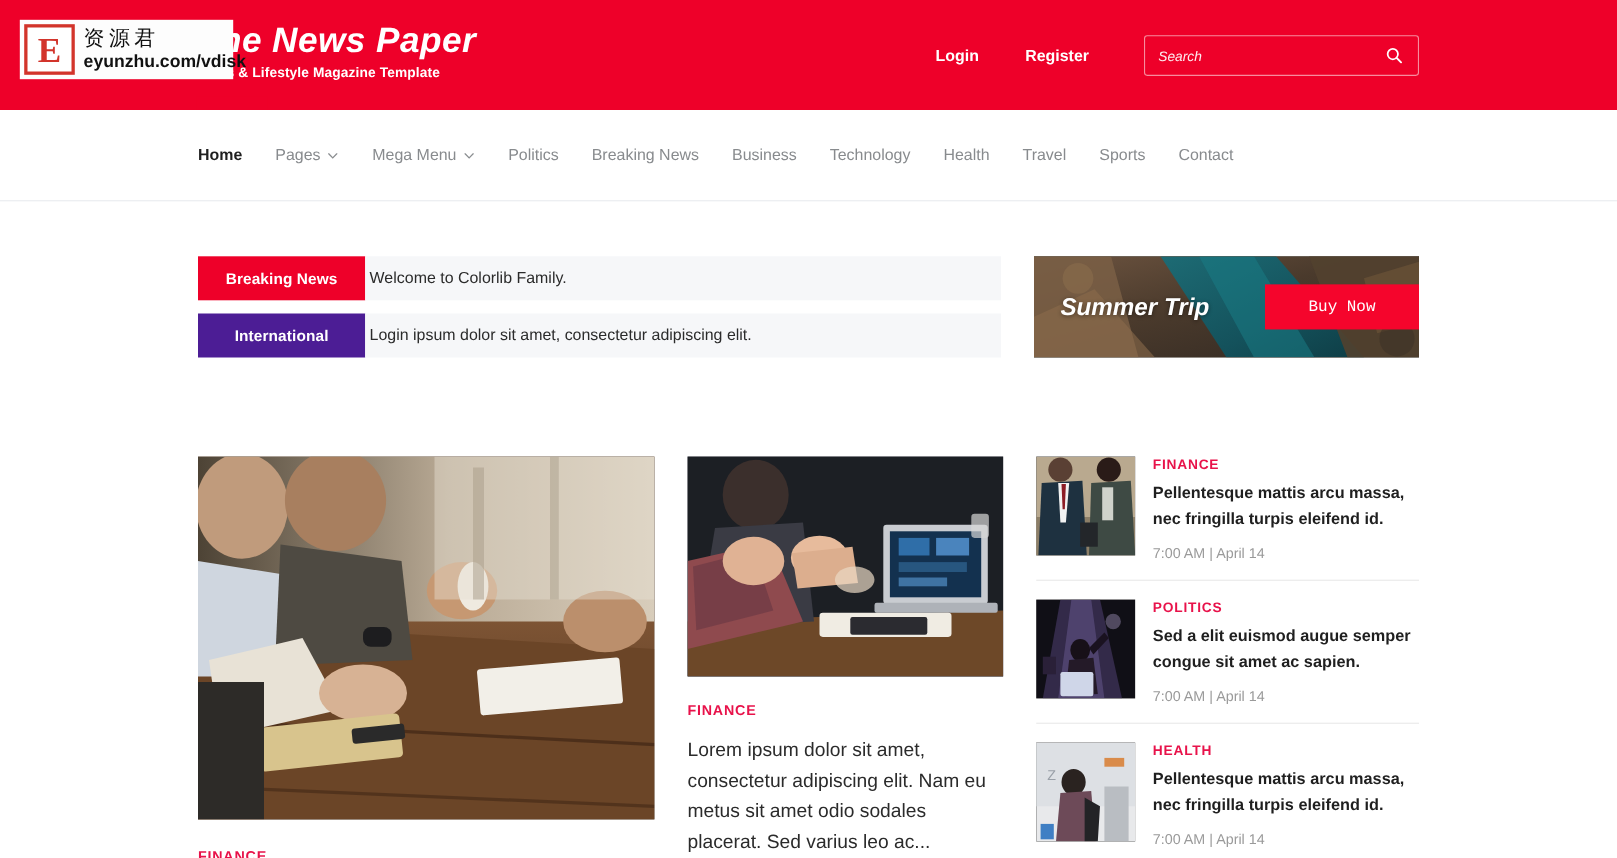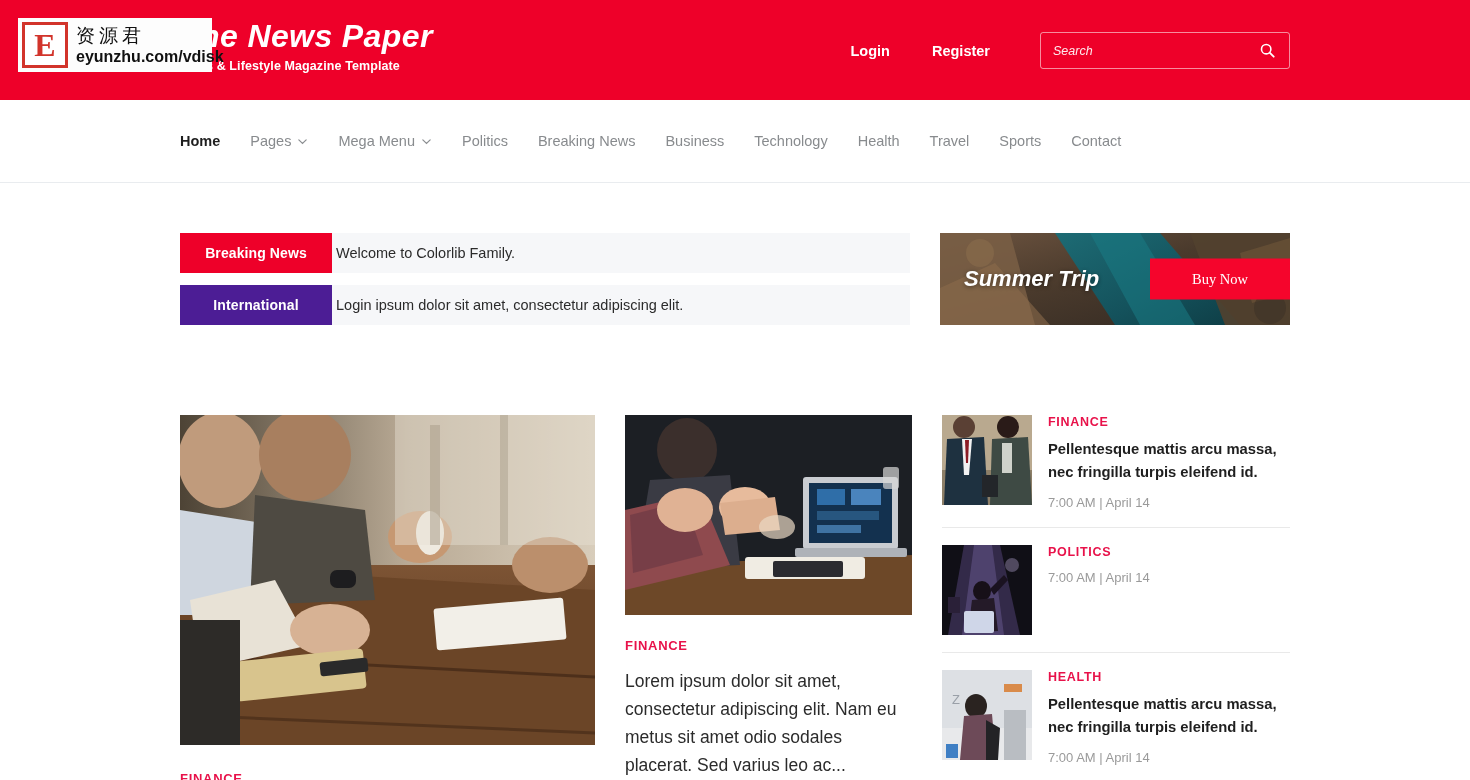--- a/index.html
+++ b/index.html
@@ -170,21 +170,21 @@
   .ad-btn {
     position: absolute;
     right: 0; top: 50%;
     transform: translateY(-50%);
     width: 140px; height: 41px;
     background: #f5052c;
     color: #ffffff;
     font-size: 14.5px;
     border: none;
     cursor: pointer;
-    font-family: Liberation Serif, serif;
+    font-family: Liberation Mono, monospace;
     z-index: 3;
   }
 
   
   .content-row { display: flex; gap: 30px; padding-top: 78px; }
   .left-col { width: 415px; }
   .mid-col  { width: 287px; }
   .right-col{ width: 350px; }
 
   .hero-img {
@@ -490,20 +490,21 @@
               <ellipse cx="40" cy="46" rx="9" ry="10" fill="#171018"></ellipse>
               <path d="M30 55 L52 53 L56 86 L26 88 Z" fill="#241a28"></path>
               <path d="M48 44 L62 30 L66 35 L52 50 Z" fill="#1a1220"></path>
               <rect x="22" y="66" width="30" height="22" rx="2" fill="#cfd6e8"></rect>
               <rect x="6" y="52" width="12" height="16" fill="#2a2038"></rect>
               <circle cx="70" cy="20" r="7" fill="#c9b6e8" opacity=".35"></circle>
             </svg>
           </div>
           <div class="side-body">
             <span class="side-cat">POLITICS</span>
+            <div class="side-title">Sed a elit euismod augue semper congue sit amet ac sapien.</div>
             <div class="side-date">7:00 AM | April 14</div>
           </div>
         </div>
 
         <div class="side-sep"></div>
 
         <div class="side-item">
           <div class="side-thumb">
             <svg viewBox="0 0 90 90" width="90" height="90" preserveAspectRatio="none">
               <rect width="90" height="90" fill="#e8e9eb"></rect>

